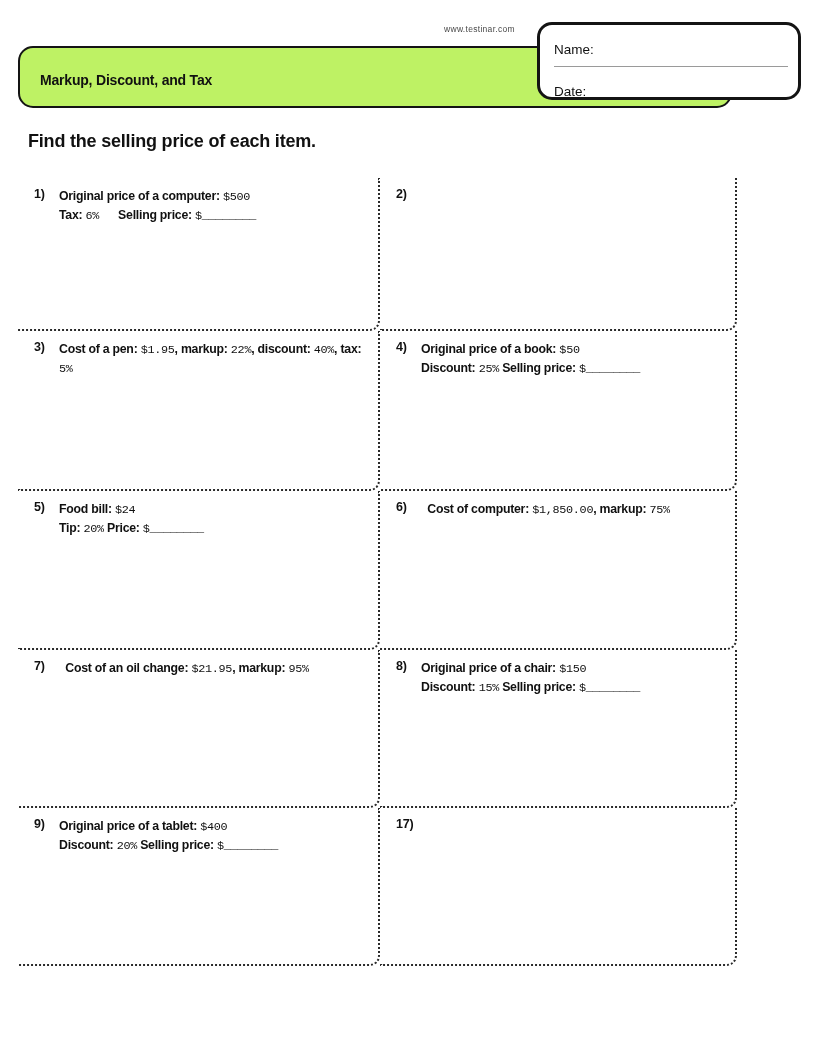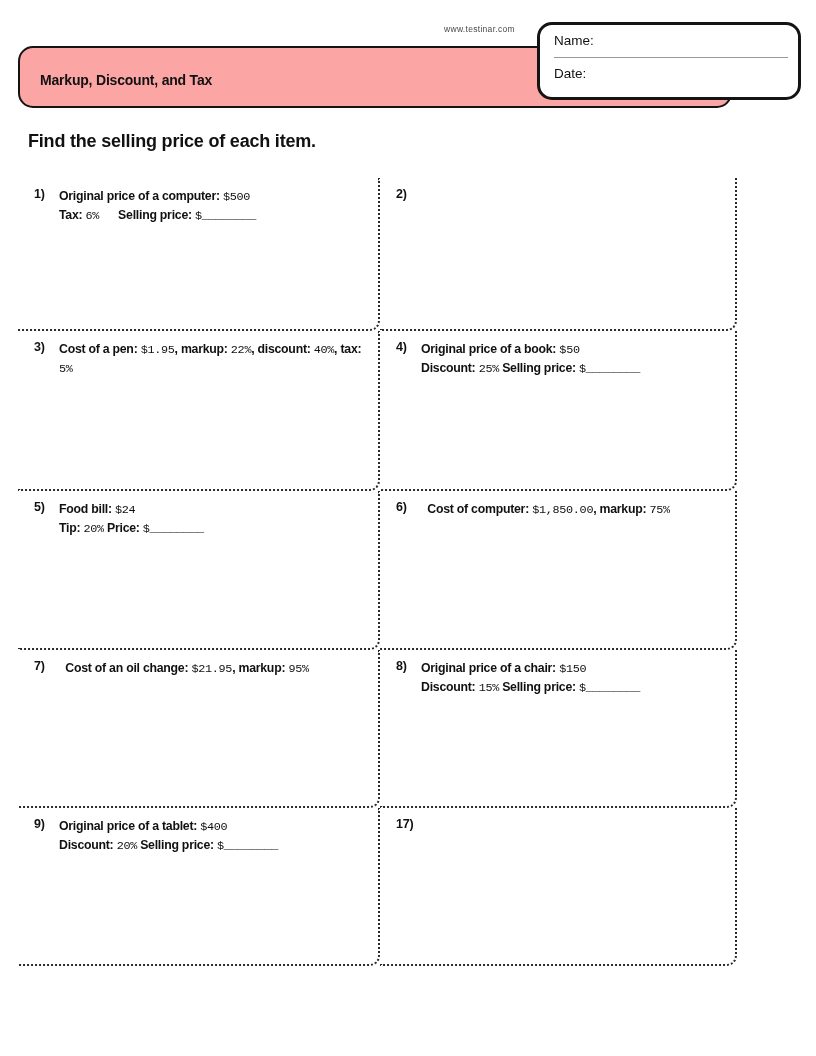--- a/index.html
+++ b/index.html
@@ -9,31 +9,31 @@
     font-family: "Liberation Sans", sans-serif; color: #111;
     overflow: hidden;
   }
   .url-text {
     position: absolute; left: 444px; top: 24px;
     font-size: 8.5px; color: #4a4a4a; letter-spacing: 0.3px;
   }
   .title-box {
     position: absolute; left: 18px; top: 46px; width: 714px; height: 62px;
     border: 2.5px solid #141414; border-radius: 15px;
-    display: flex; align-items: center; background: #fca5a5;
+    display: flex; align-items: center; background: #bef264;
   }
   .title-box .title {
     font-weight: 700; font-size: 14px; letter-spacing: -0.2px;
     padding-left: 20px; padding-top: 6px;
   }
   .name-date-box {
     position: absolute; left: 537px; top: 22px; width: 264px; height: 78px;
     border: 3px solid #141414; border-radius: 15px; background: #fff;
   }
-  .nd-row { padding: 8px 0 0 14px; font-size: 13.5px; color: #111; }
+  .nd-row { padding: 17px 0 0 14px; font-size: 13.5px; color: #111; }
   .nd-divider { height: 1px; background: #9a9a9a; margin: 9px 10px 0 14px; }
   .instruction {
     position: absolute; left: 28px; top: 131px;
     font-weight: 700; font-size: 18px; letter-spacing: -0.2px;
   }
   .problems-grid {
     position: absolute; left: 18px; top: 178px;
     display: grid;
     grid-template-columns: 362px 357px;
     grid-template-rows: 153px 160px 159px 158px 158px;

